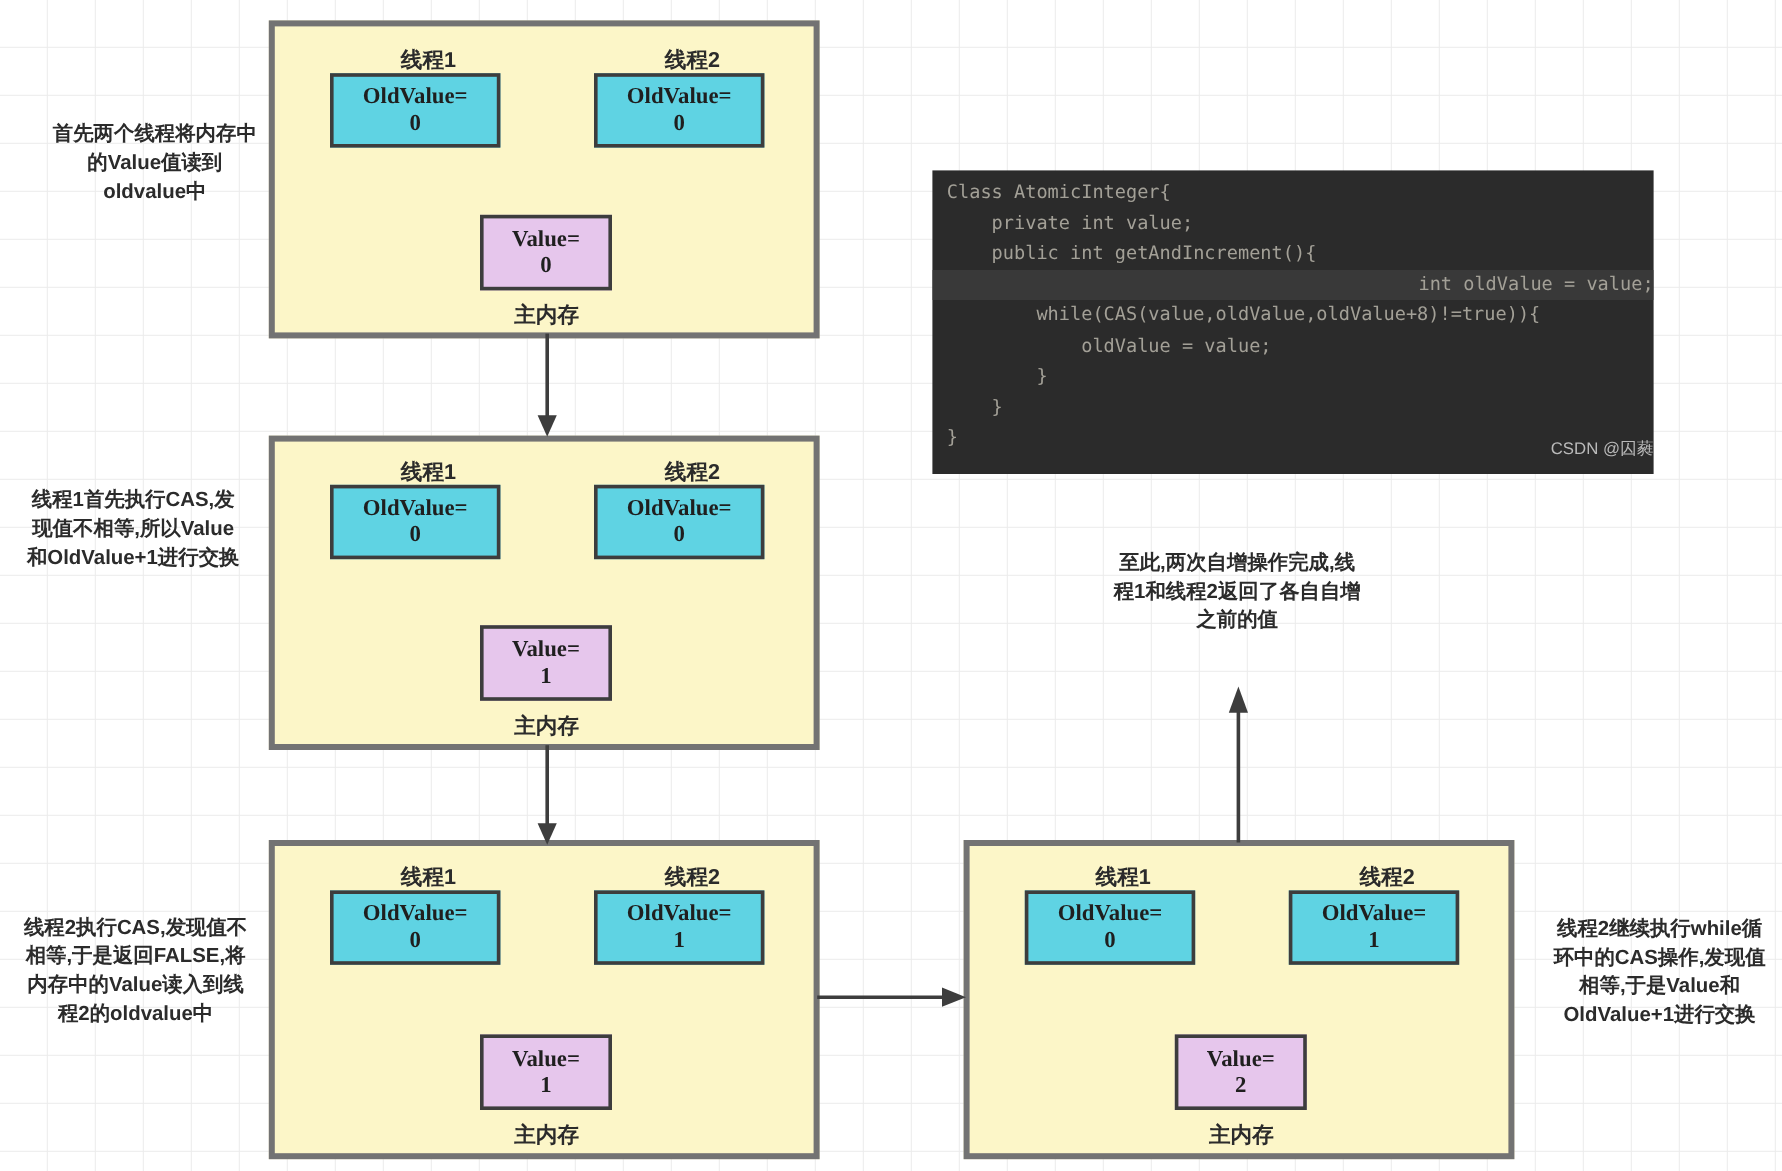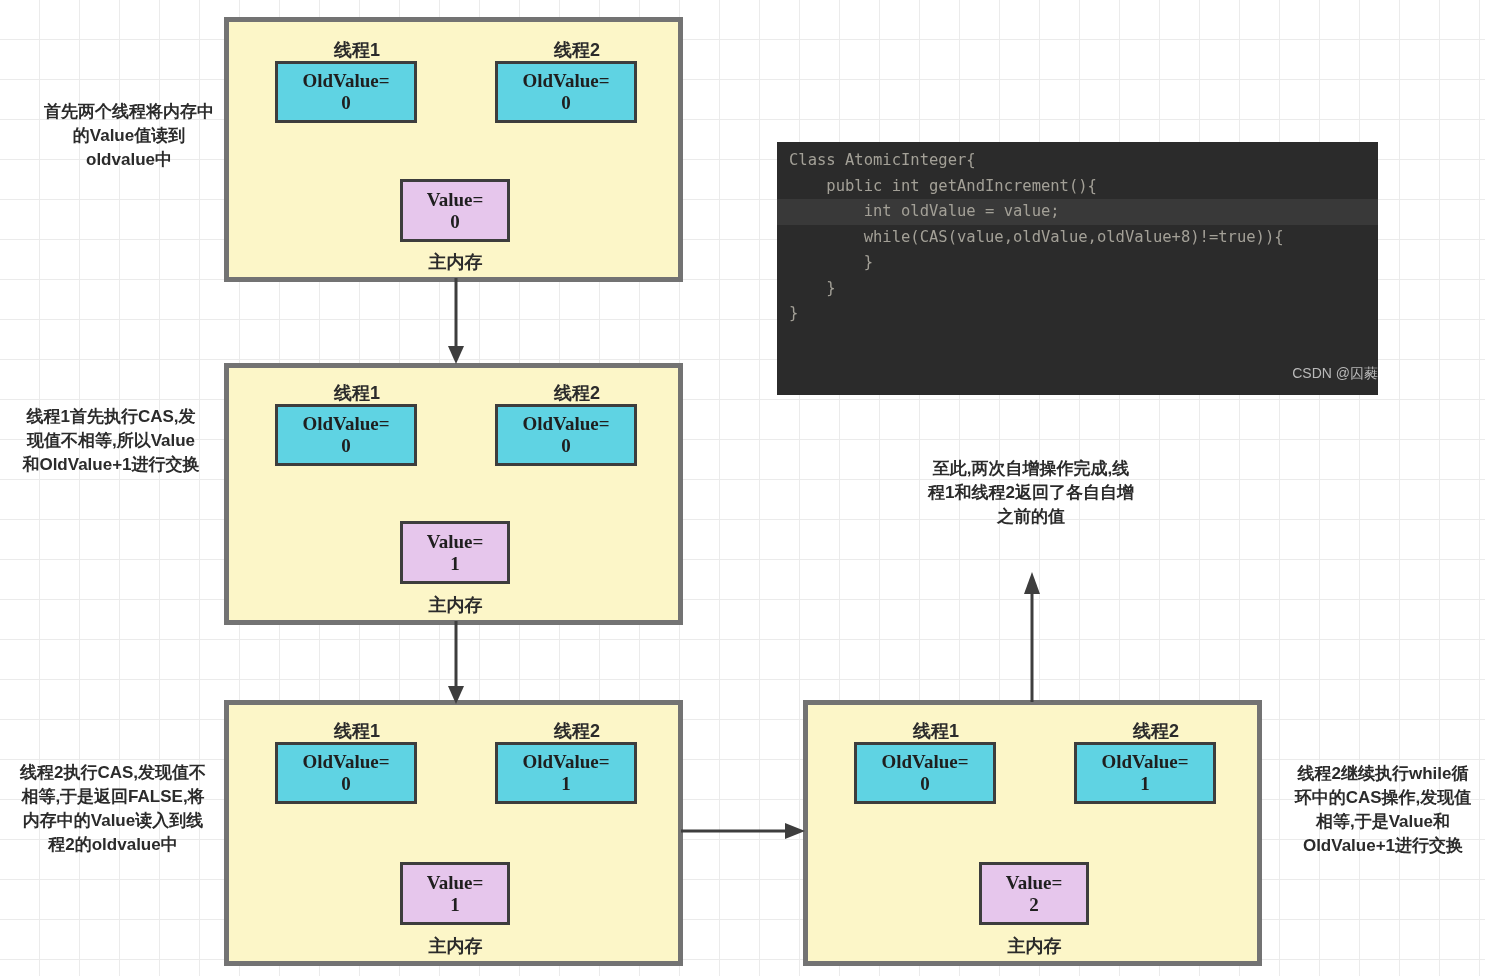--- a/index.html
+++ b/index.html
@@ -91,21 +91,21 @@
     margin-top: 24px;
   }
   .code-line {
     font-family: "DejaVu Sans Mono", "Liberation Mono", monospace;
     font-size: 15.5px;
     line-height: 25.5px;
     color: #a3a097;
     white-space: pre;
     padding-left: 12px;
   }
-  .code-line.hl { background: #393939; }
+  .code-line.hl { background: #393939; text-align: right; }
   .watermark {
     position: absolute;
     right: 0;
     bottom: 12px;
     font-family: "Liberation Sans", "DejaVu Sans", sans-serif;
     font-size: 14px;
     color: #b9b9b9;
     white-space: nowrap;
   }
 </style>
@@ -230,21 +230,23 @@
 
 <div class="note" style="left:18px; top:750px; width:190px;margin-top:11px;">线程2执行CAS,发现值不相等,于是返回FALSE,将内存中的Value读入到线程2的oldvalue中</div>
 
 <div class="note" style="left:1290px; top:762px; width:186px;">线程2继续执行while循环中的CAS操作,发现值相等,于是Value和OldValue+1进行交换</div>
 
 <div class="note" style="left:928px; top:457px; width:206px;">至此,两次自增操作完成,线程1和线程2返回了各自自增之前的值</div>
 
 <div class="code-block">
   <div id="code-lines">
       <div class="code-line">Class AtomicInteger{</div>
+      <div class="code-line">    private int value;</div>
       <div class="code-line">    public int getAndIncrement(){</div>
       <div class="code-line hl">        int oldValue = value;</div>
       <div class="code-line">        while(CAS(value,oldValue,oldValue+8)!=true)){</div>
+      <div class="code-line">            oldValue = value;</div>
       <div class="code-line">        }</div>
       <div class="code-line">    }</div>
       <div class="code-line">}</div>
     </div>
   <div class="watermark">CSDN @囚蕤</div>
 </div>
 
 </body></html>

